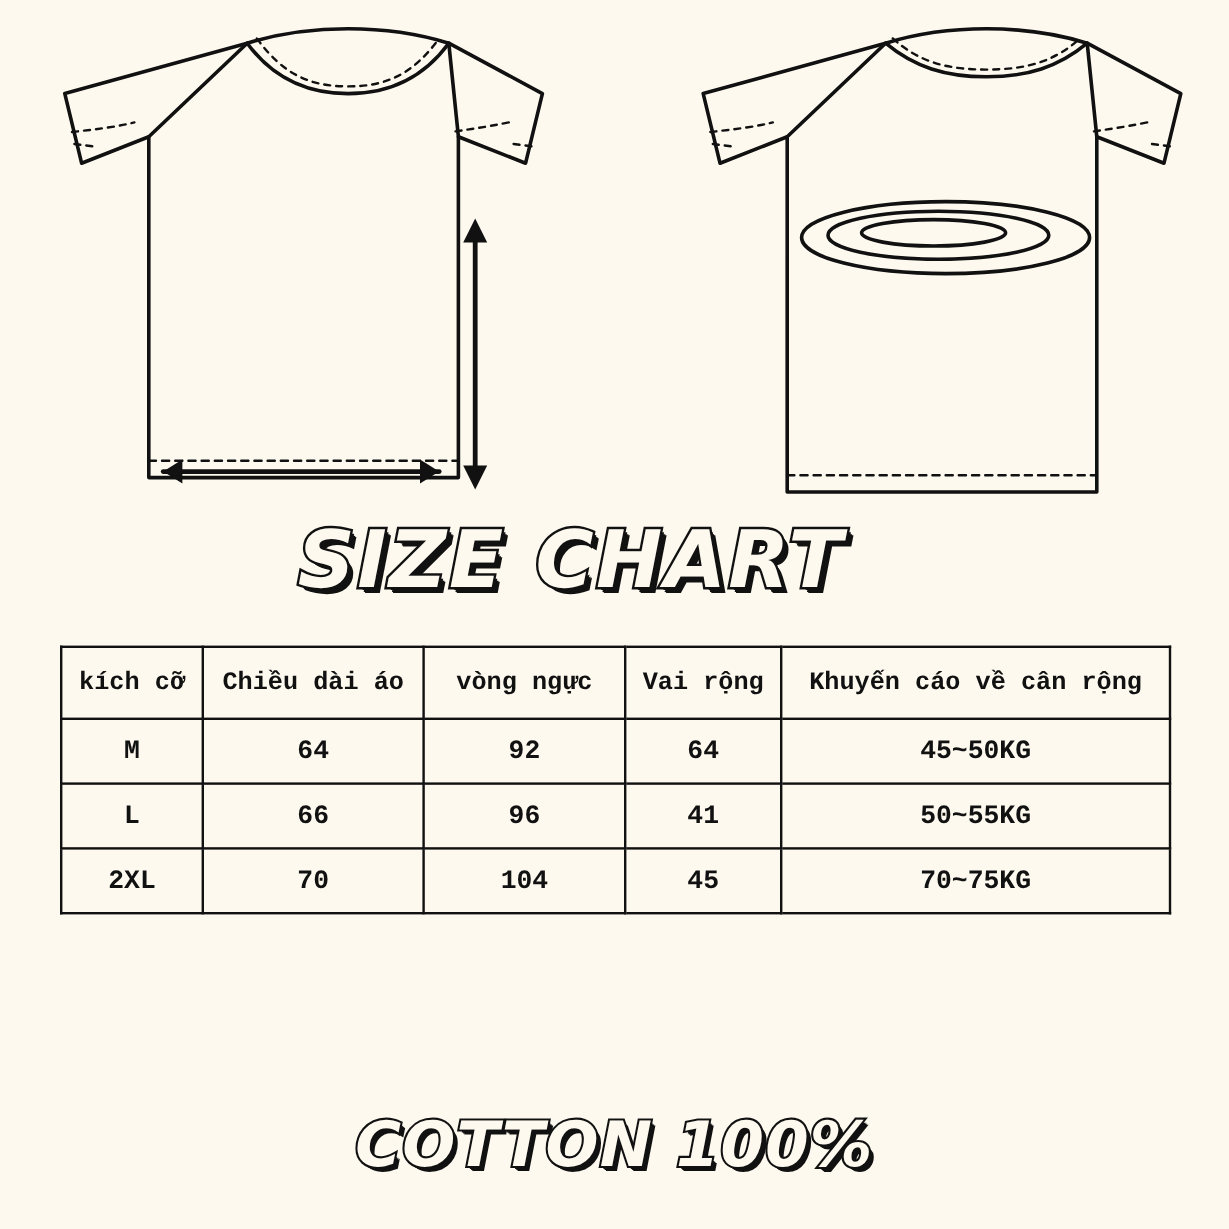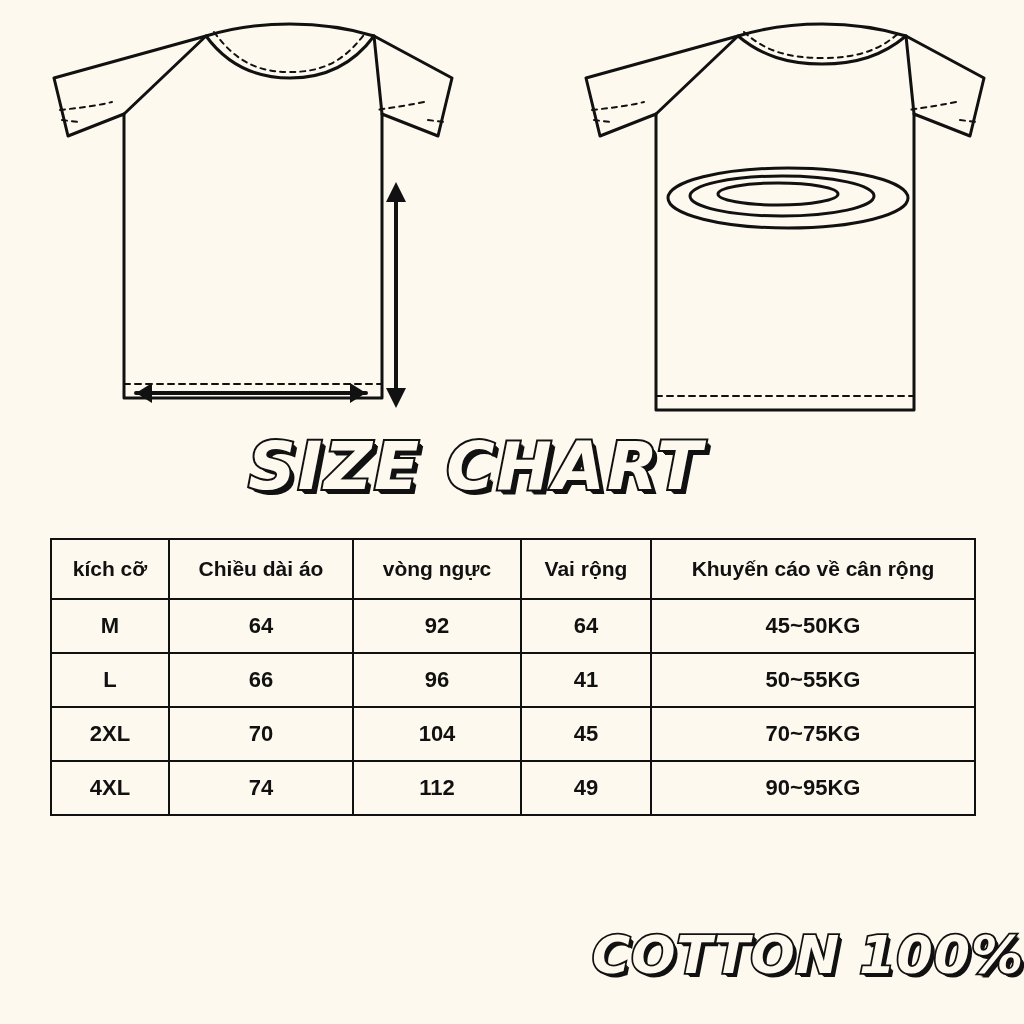--- a/index.html
+++ b/index.html
@@ -73,40 +73,40 @@
     background: #fdf9ef;
   }
   table.size-table td, table.size-table th {
     border: 2px solid #111;
     text-align: center;
     font-size: 22px;
     font-weight: bold;
     height: 52px;
     padding: 0 4px;
     color: #111;
-    font-family: Liberation Sans, sans-serif;
+    font-family: Liberation Mono, monospace;
   }
   table.size-table thead th {
     font-size: 21px;
     font-weight: bold;
     height: 58px;
   }
   col.c0 { width: 118px; }
   col.c1 { width: 184px; }
   col.c2 { width: 168px; }
   col.c3 { width: 130px; }
   col.c4 { width: 324px; }
 
   
   .caption-wrap {
     position: absolute;
     top: 928px;
     left: 0;
     width: 1024px;
-    text-align: right;
+    text-align: center;
   }
   .outline-caption {
     font-family: "DejaVu Sans", sans-serif;
     font-weight: bold;
     font-style: italic;
     font-size: 52px;
     letter-spacing: 1px;
     color: #fdf9ef;
     -webkit-text-stroke: 3.5px #111;
     paint-order: stroke fill;
@@ -240,27 +240,20 @@
           <td>41</td>
           <td>50~55KG</td>
         </tr>
         <tr>
           <td>2XL</td>
           <td>70</td>
           <td>104</td>
           <td>45</td>
           <td>70~75KG</td>
         </tr>
-        <tr>
-          <td>4XL</td>
-          <td>74</td>
-          <td>112</td>
-          <td>49</td>
-          <td>90~95KG</td>
-        </tr>
       </tbody>
     </table>
   </div>
 
   <div class="caption-wrap">
     <h2 class="outline-caption">COTTON 100%</h2>
   </div>
 
 </div>
 

